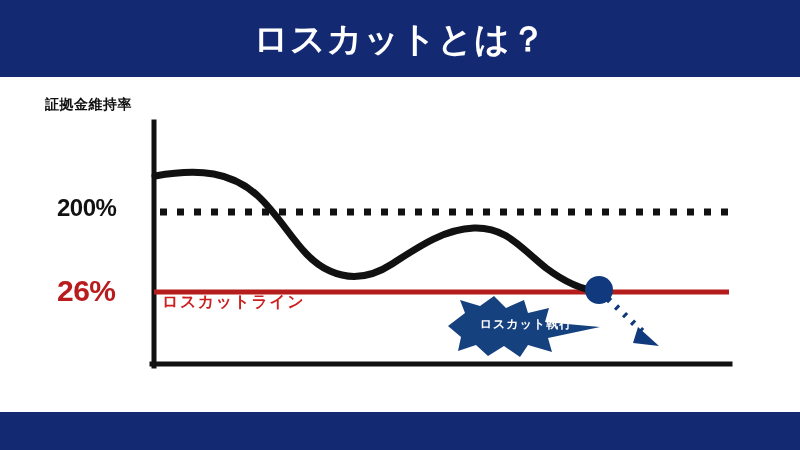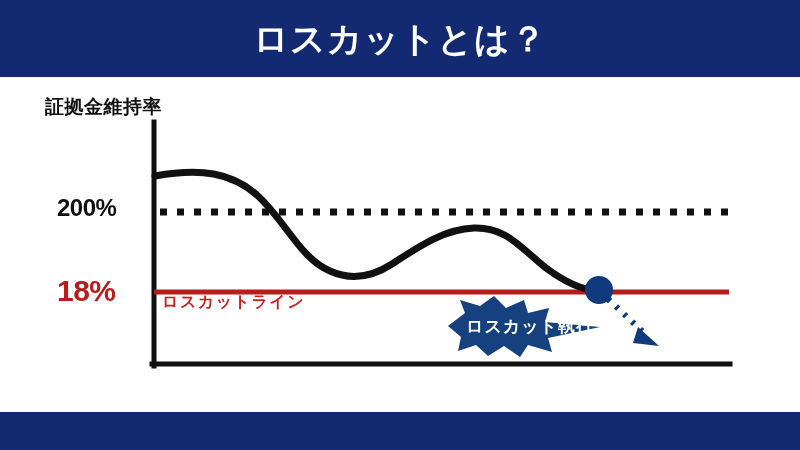--- a/index.html
+++ b/index.html
@@ -56,21 +56,21 @@
     height: 450px;
   }
   .ovl {
     position: absolute;
     white-space: nowrap;
     line-height: 1;
   }
   #axis-title {
     left: 45px;
     top: 97px;
-    font-size: 19px;
+    font-size: 14px;
     font-weight: bold;
     color: #111111;
     letter-spacing: 0.5px;
   }
   #label-200 {
     left: 57px;
     top: 196px;
     font-size: 24px;
     font-weight: bold;
     color: #121212;
@@ -91,21 +91,21 @@
     font-weight: bold;
     color: #cc1f1f;
     letter-spacing: 1.5px;
     margin-top: 32px;
   }
   #burst-label {
     left: 466px;
     top: 318px;
     width: 120px;
     text-align: center;
-    font-size: 17px;
+    font-size: 12px;
     font-weight: bold;
     color: #ffffff;
     letter-spacing: 1px;
   }
 </style>
 </head>
 <body>
 
 <div id="stage">
 
@@ -140,21 +140,21 @@
       <polygon points="638,327 659,346 633,343" fill="#103a7d"></polygon>
     </g>
 
     <circle cx="599" cy="290" r="14" fill="#103a7d"></circle>
   </svg>
 
   <div id="axis-title" class="ovl">証拠金維持率</div>
 
   <div id="label-200" class="ovl">200%</div>
 
-  <div id="label-100" class="ovl">18%</div>
+  <div id="label-100" class="ovl">26%</div>
 
   <div id="losscut-line-label" class="ovl">ロスカットライン</div>
 
   <div id="burst-label" class="ovl">ロスカット執行</div>
 
   <div id="bottom-band" class="band"></div>
 
 </div>
 
 </body></html>

